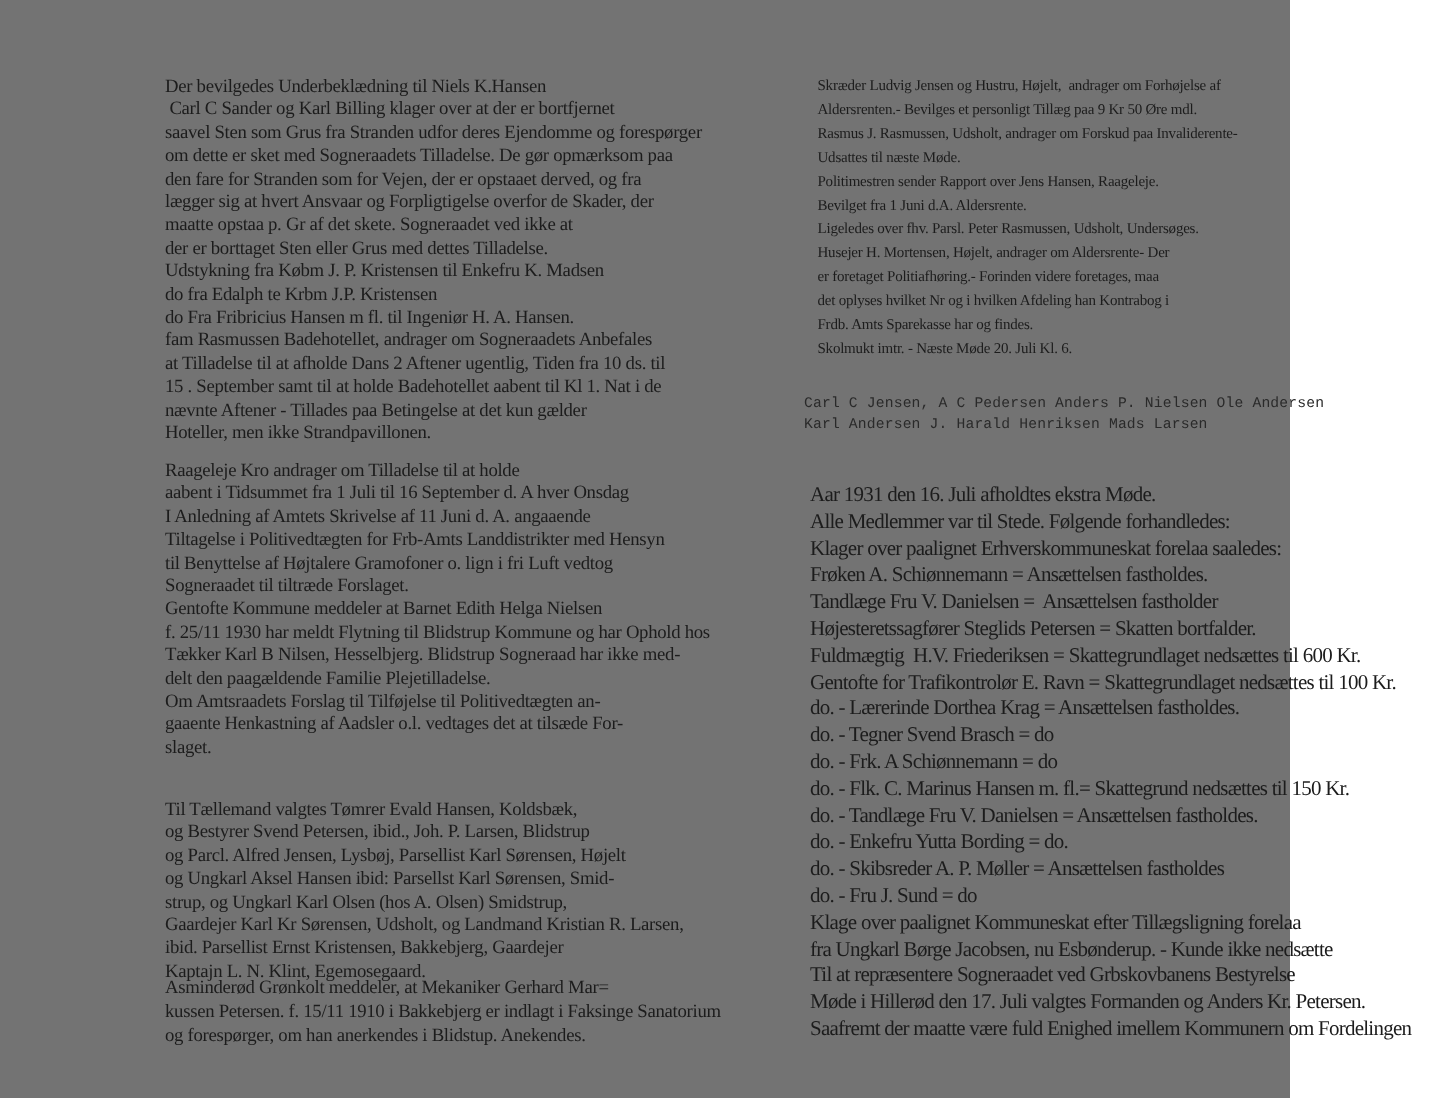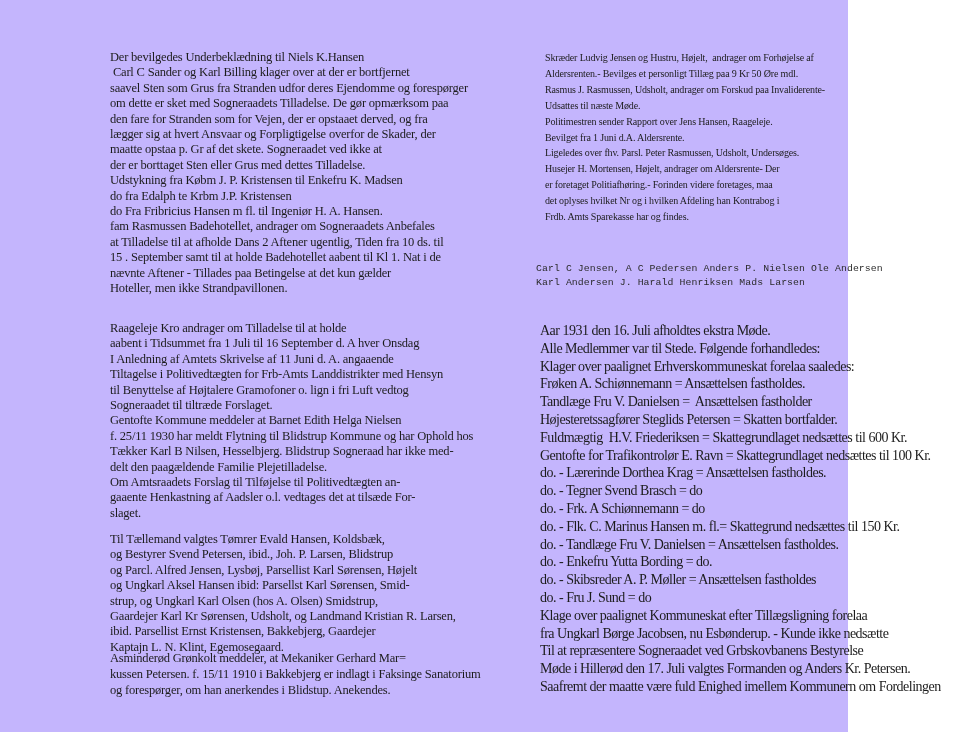--- a/index.html
+++ b/index.html
@@ -12,36 +12,37 @@
     height: 732px;
     overflow: hidden;
     position: relative;
     font-family: "Liberation Serif", "DejaVu Serif", serif;
     color: #1c1c1c;
   }
   .page {
     position: absolute;
     left: 0; top: 0;
     width: 848px; height: 732px;
-    background: #c4b5fd;
+    background: #737373;
+    padding-left: 12px;
   }
   .para {
     position: absolute;
   }
   .line {
     white-space: pre;
   }
   
   .l-col .line {
     font-size: 12.5px;
     line-height: 15.4px;
     letter-spacing: -0.2px;
   }
   .p-l1 { left: 110px; top: 50px;  }
-  .p-l2 { left: 110px; top: 306px; margin-top: 15px; }
+  .p-l2 { left: 110px; top: 306px; }
   .p-l3 { left: 110px; top: 532px; }
   .p-l4 { left: 110px; top: 650px; }
   .p-l4 .line { line-height: 16px; }
 
   
   .p-r1 { left: 545px; top: 50px; }
   .p-r1 .line {
     font-size: 10px;
     line-height: 15.9px;
     letter-spacing: -0.15px;
@@ -124,20 +125,21 @@
         <div class="line">Aldersrenten.- Bevilges et personligt Tillæg paa 9 Kr 50 Øre mdl.</div>
         <div class="line">Rasmus J. Rasmussen, Udsholt, andrager om Forskud paa Invaliderente-</div>
         <div class="line">Udsattes til næste Møde.</div>
         <div class="line">Politimestren sender Rapport over Jens Hansen, Raageleje.</div>
         <div class="line">Bevilget fra 1 Juni d.A. Aldersrente.</div>
         <div class="line">Ligeledes over fhv. Parsl. Peter Rasmussen, Udsholt, Undersøges.</div>
         <div class="line">Husejer H. Mortensen, Højelt, andrager om Aldersrente- Der</div>
         <div class="line">er foretaget Politiafhøring.- Forinden videre foretages, maa</div>
         <div class="line">det oplyses hvilket Nr og i hvilken Afdeling han Kontrabog i</div>
         <div class="line">Frdb. Amts Sparekasse har og findes.</div>
+        <div class="line">Skolmukt imtr. - Næste Møde 20. Juli Kl. 6.</div>
       </div>
     <div class="para p-sign">
         <div class="line">Carl C Jensen, A C Pedersen Anders P. Nielsen Ole Andersen</div>
         <div class="line">Karl Andersen J. Harald Henriksen Mads Larsen</div>
       </div>
     <div class="para p-meet">
         <div class="line">Aar 1931 den 16. Juli afholdtes ekstra Møde.</div>
         <div class="line">Alle Medlemmer var til Stede. Følgende forhandledes:</div>
         <div class="line">Klager over paalignet Erhverskommuneskat forelaa saaledes:</div>
         <div class="line">Frøken A. Schiønnemann = Ansættelsen fastholdes.</div>

